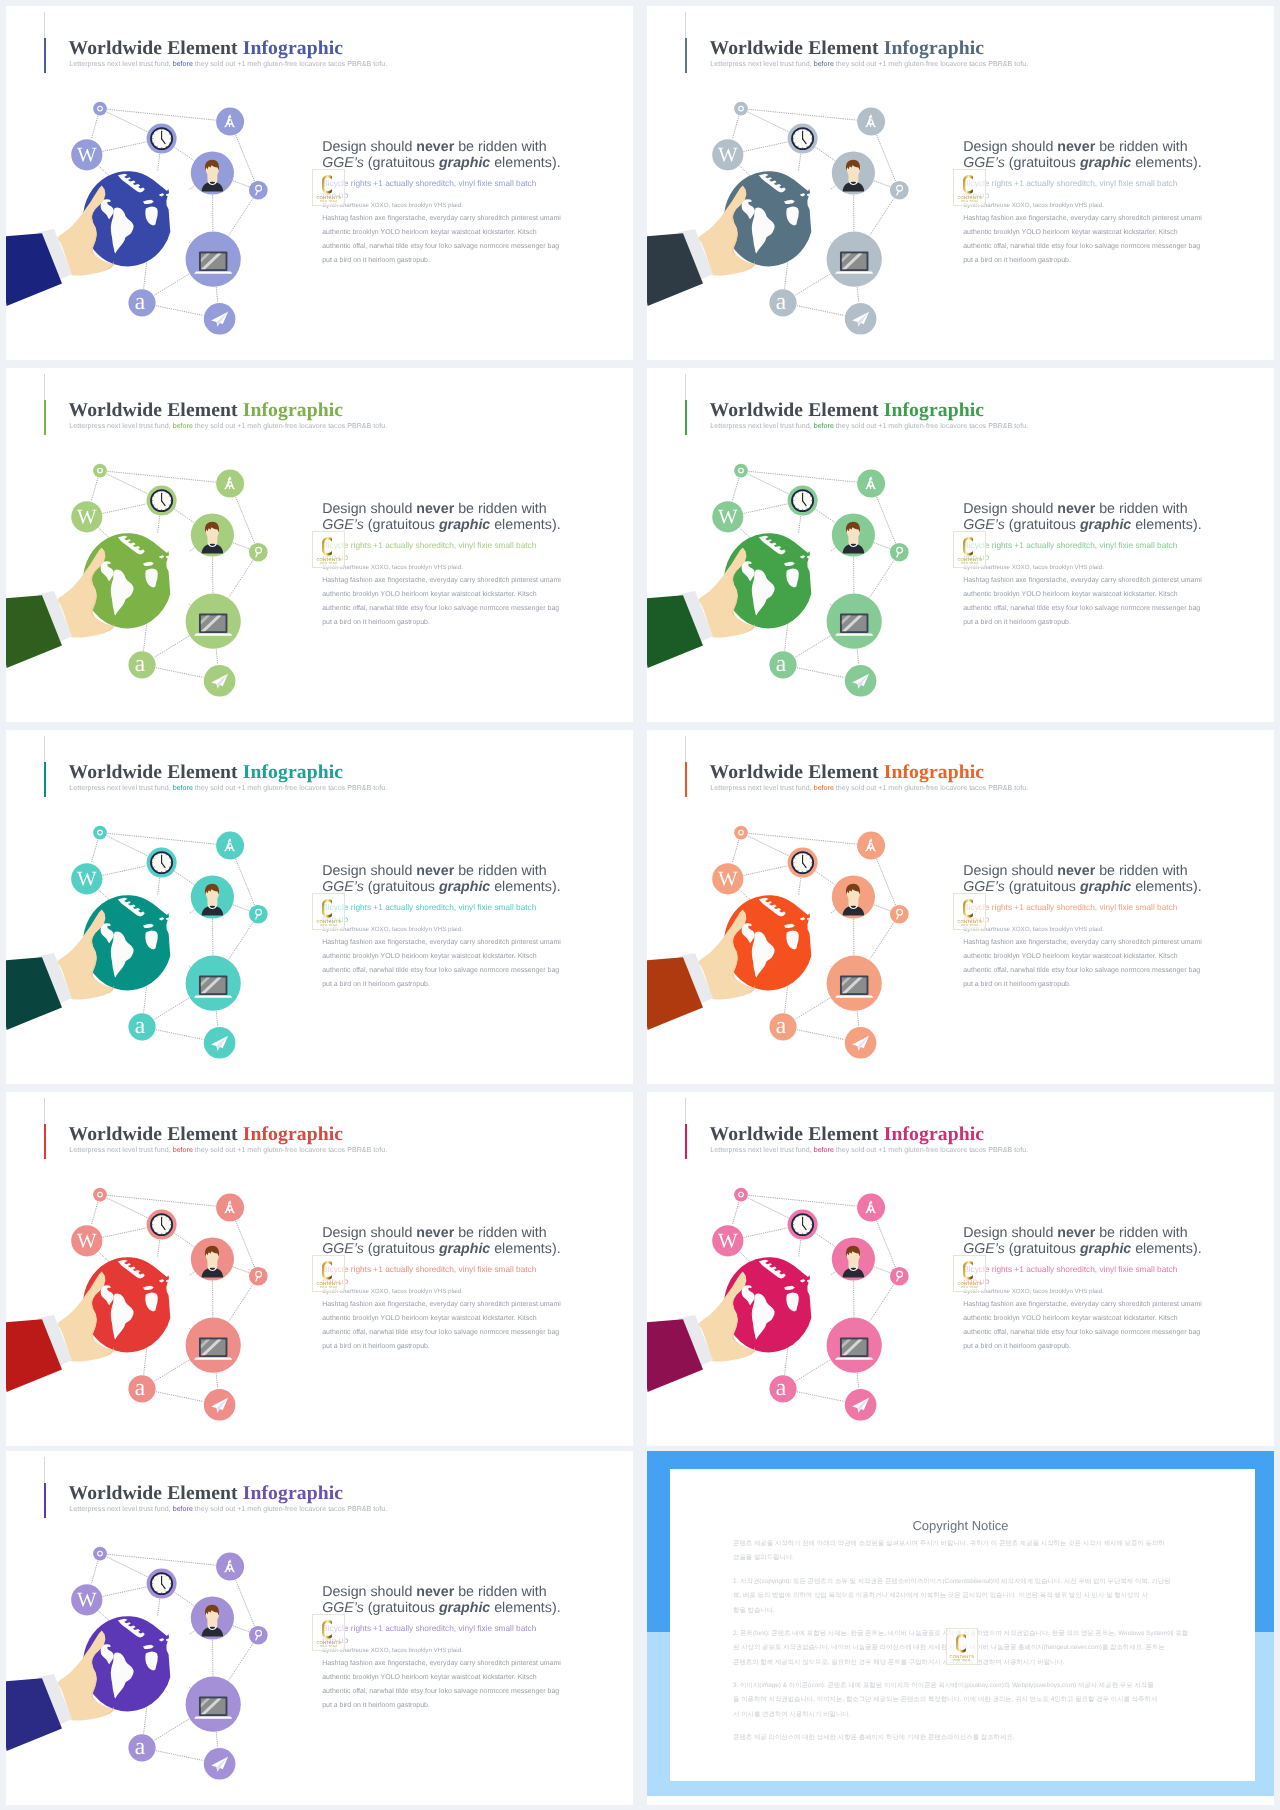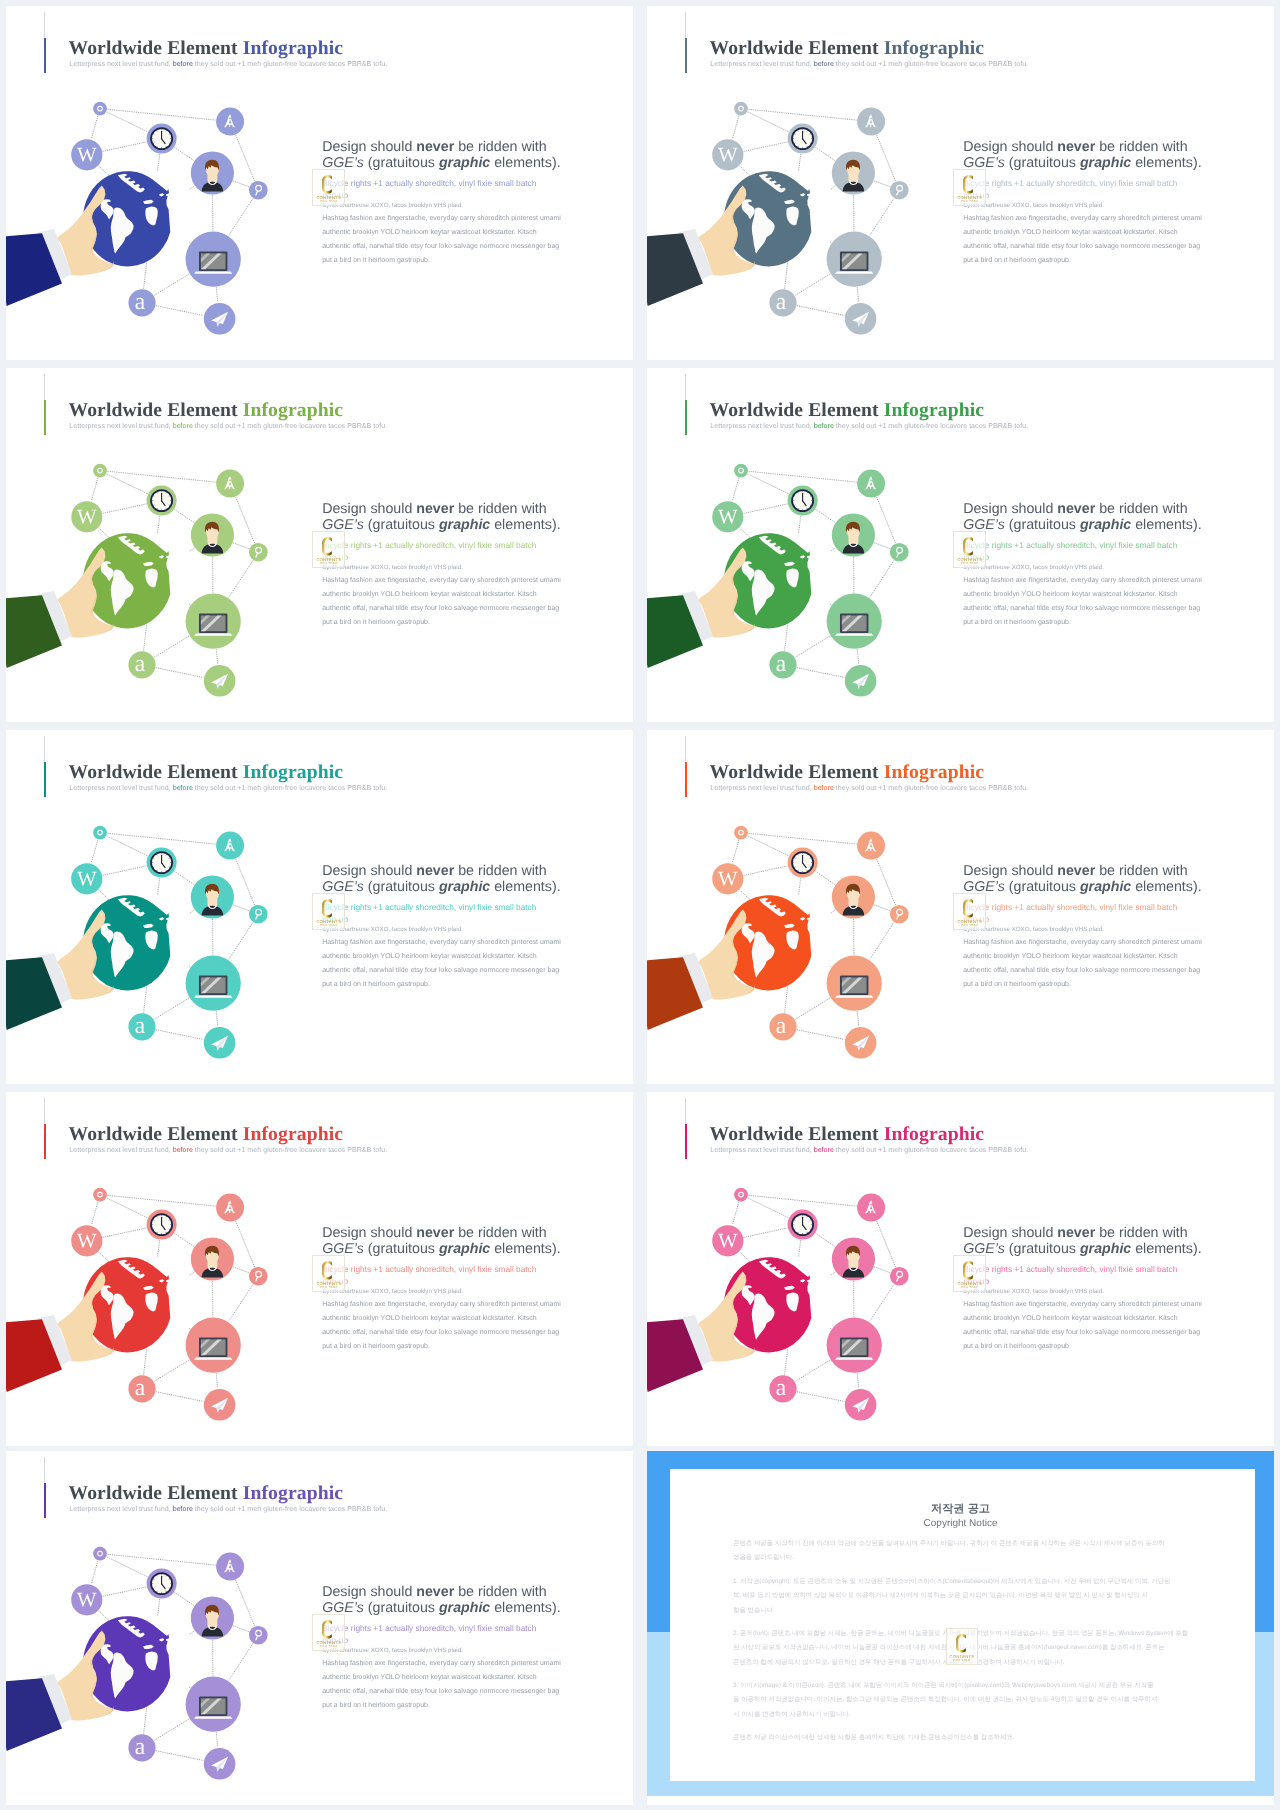--- a/index.html
+++ b/index.html
@@ -1762,22 +1762,21 @@
       <path fill="url(#gg)" d="M15.0 5.0 c-3.2 0 -5.8 2.5 -5.8 5.7 v7.2 c0 3.2 2.6 5.7 5.8 5.7 c1.5 0 2.9 -0.6 3.9 -1.4 l0 -3.1 c-0.9 1.2 -2.3 1.9 -3.9 1.9 c-2.0 0 -3.6 -1.4 -3.6 -3.1 v-7.2 c0 -1.8 1.6 -3.2 3.6 -3.2 c1.6 0 3.0 0.8 3.9 1.9 l0 -3.1 c-1.0 -0.9 -2.4 -1.3 -3.9 -1.3 z"></path>
     </svg>
     <div class="t1" style="position:absolute;left:0;right:0;text-align:center;top:25.6px;font-size:4.2px;line-height:4.6px;">CONTENTS</div>
     <div class="t2" style="position:absolute;left:0;right:0;text-align:center;top:30.2px;font-size:3.0px;line-height:3.4px;">PRO TEAM</div>
   </div>
     </div>
     <div class="panel" style="left: 647px; top: 1451px;">
       <div style="position:absolute;left:0;top:0;width:627px;height:181px;background:#45a1f2;"></div>
     <div style="position:absolute;left:0;top:181px;width:627px;height:164px;background:#aedcfa;"></div>
     <div style="position:absolute;left:22.5px;top:17.5px;width:585px;height:312px;background:#fff;"></div>
-    <div class="cp" style="left:0;top:51px;width:627px;text-align:center;font-size:11.2px;color:#5f6873;font-weight:700;">저작권 공고</div>
-    <div class="cp" style="left:0;top:67px;width:627px;text-align:center;font-size:10px;color:#6b737e;">Copyright Notice</div>
+    <div class="cp" style="left:0;top:67px;width:627px;text-align:center;font-size:13px;color:#6b737e;">Copyright Notice</div>
     <div class="cp" style="left:86px;top:0;width:455px;">
       <div class="cpl" style="top:88px;">콘텐츠 제공을 시작하기 전에 아래의 약관에 소정된을 살펴보시여 주시기 바랍니다. 귀하가 이 콘텐츠 제공을 시작하는 것은 시작서 제사에 보증이 동의하</div>
         <div class="cpl" style="top:102.4px;">셨음을 알리드립니다.</div>
       <div class="cpl" style="top:126px;">1. 저작권(copyright): 도든 콘텐츠의 소유 및 저작권은 콘텐소바이즈아이즈(Contentsbikeout)에 세작자에게 있습니다. 사전 우배 없이 무단복제 이복, 가단된</div>
         <div class="cpl" style="top:140.4px;">복, 배포 등의 방법에 의하여 상업 목적으로 이용하거나 제2사에게 이복하는 것은 금지되어 있습니다. 이면된 목적 행위 발인 시 민사 및 형사상의 사</div>
         <div class="cpl" style="top:154.8px;">항을 받습니다.</div>
       <div class="cpl" style="top:178px;">2. 폰트(font): 콘텐츠 내에 포함된 서체는, 한글 폰트는, 네이버 나눔글꼴로 서체를 적용하였으며 저작권없습니다. 한글 외의 영문 폰트는, Windows System에 포함</div>
         <div class="cpl" style="top:192.4px;">된 사상의 공보도 저작권없습니다. 네이버 나눔글꼴 라이선스에 대한 자세한 사항은 네이버 나눔글꼴 홈페이지(hangeul.naver.com)를 참조하세요. 폰트는</div>
         <div class="cpl" style="top:206.8px;">콘텐츠의 함께 제공되지 않으므로, 필요하신 경우 해당 폰트를 구입하셔서 사용폰트로 변경하여 사용하시기 바랍니다.</div>
       <div class="cpl" style="top:230px;">3. 이미지(image) &amp; 아이콘(icon): 콘텐츠 내에 포함된 이미지와 아이콘은 픽사베이(pixabay.com)와 Webply(sweboys.com) 제공사 제공한 무료 저작물</div>

